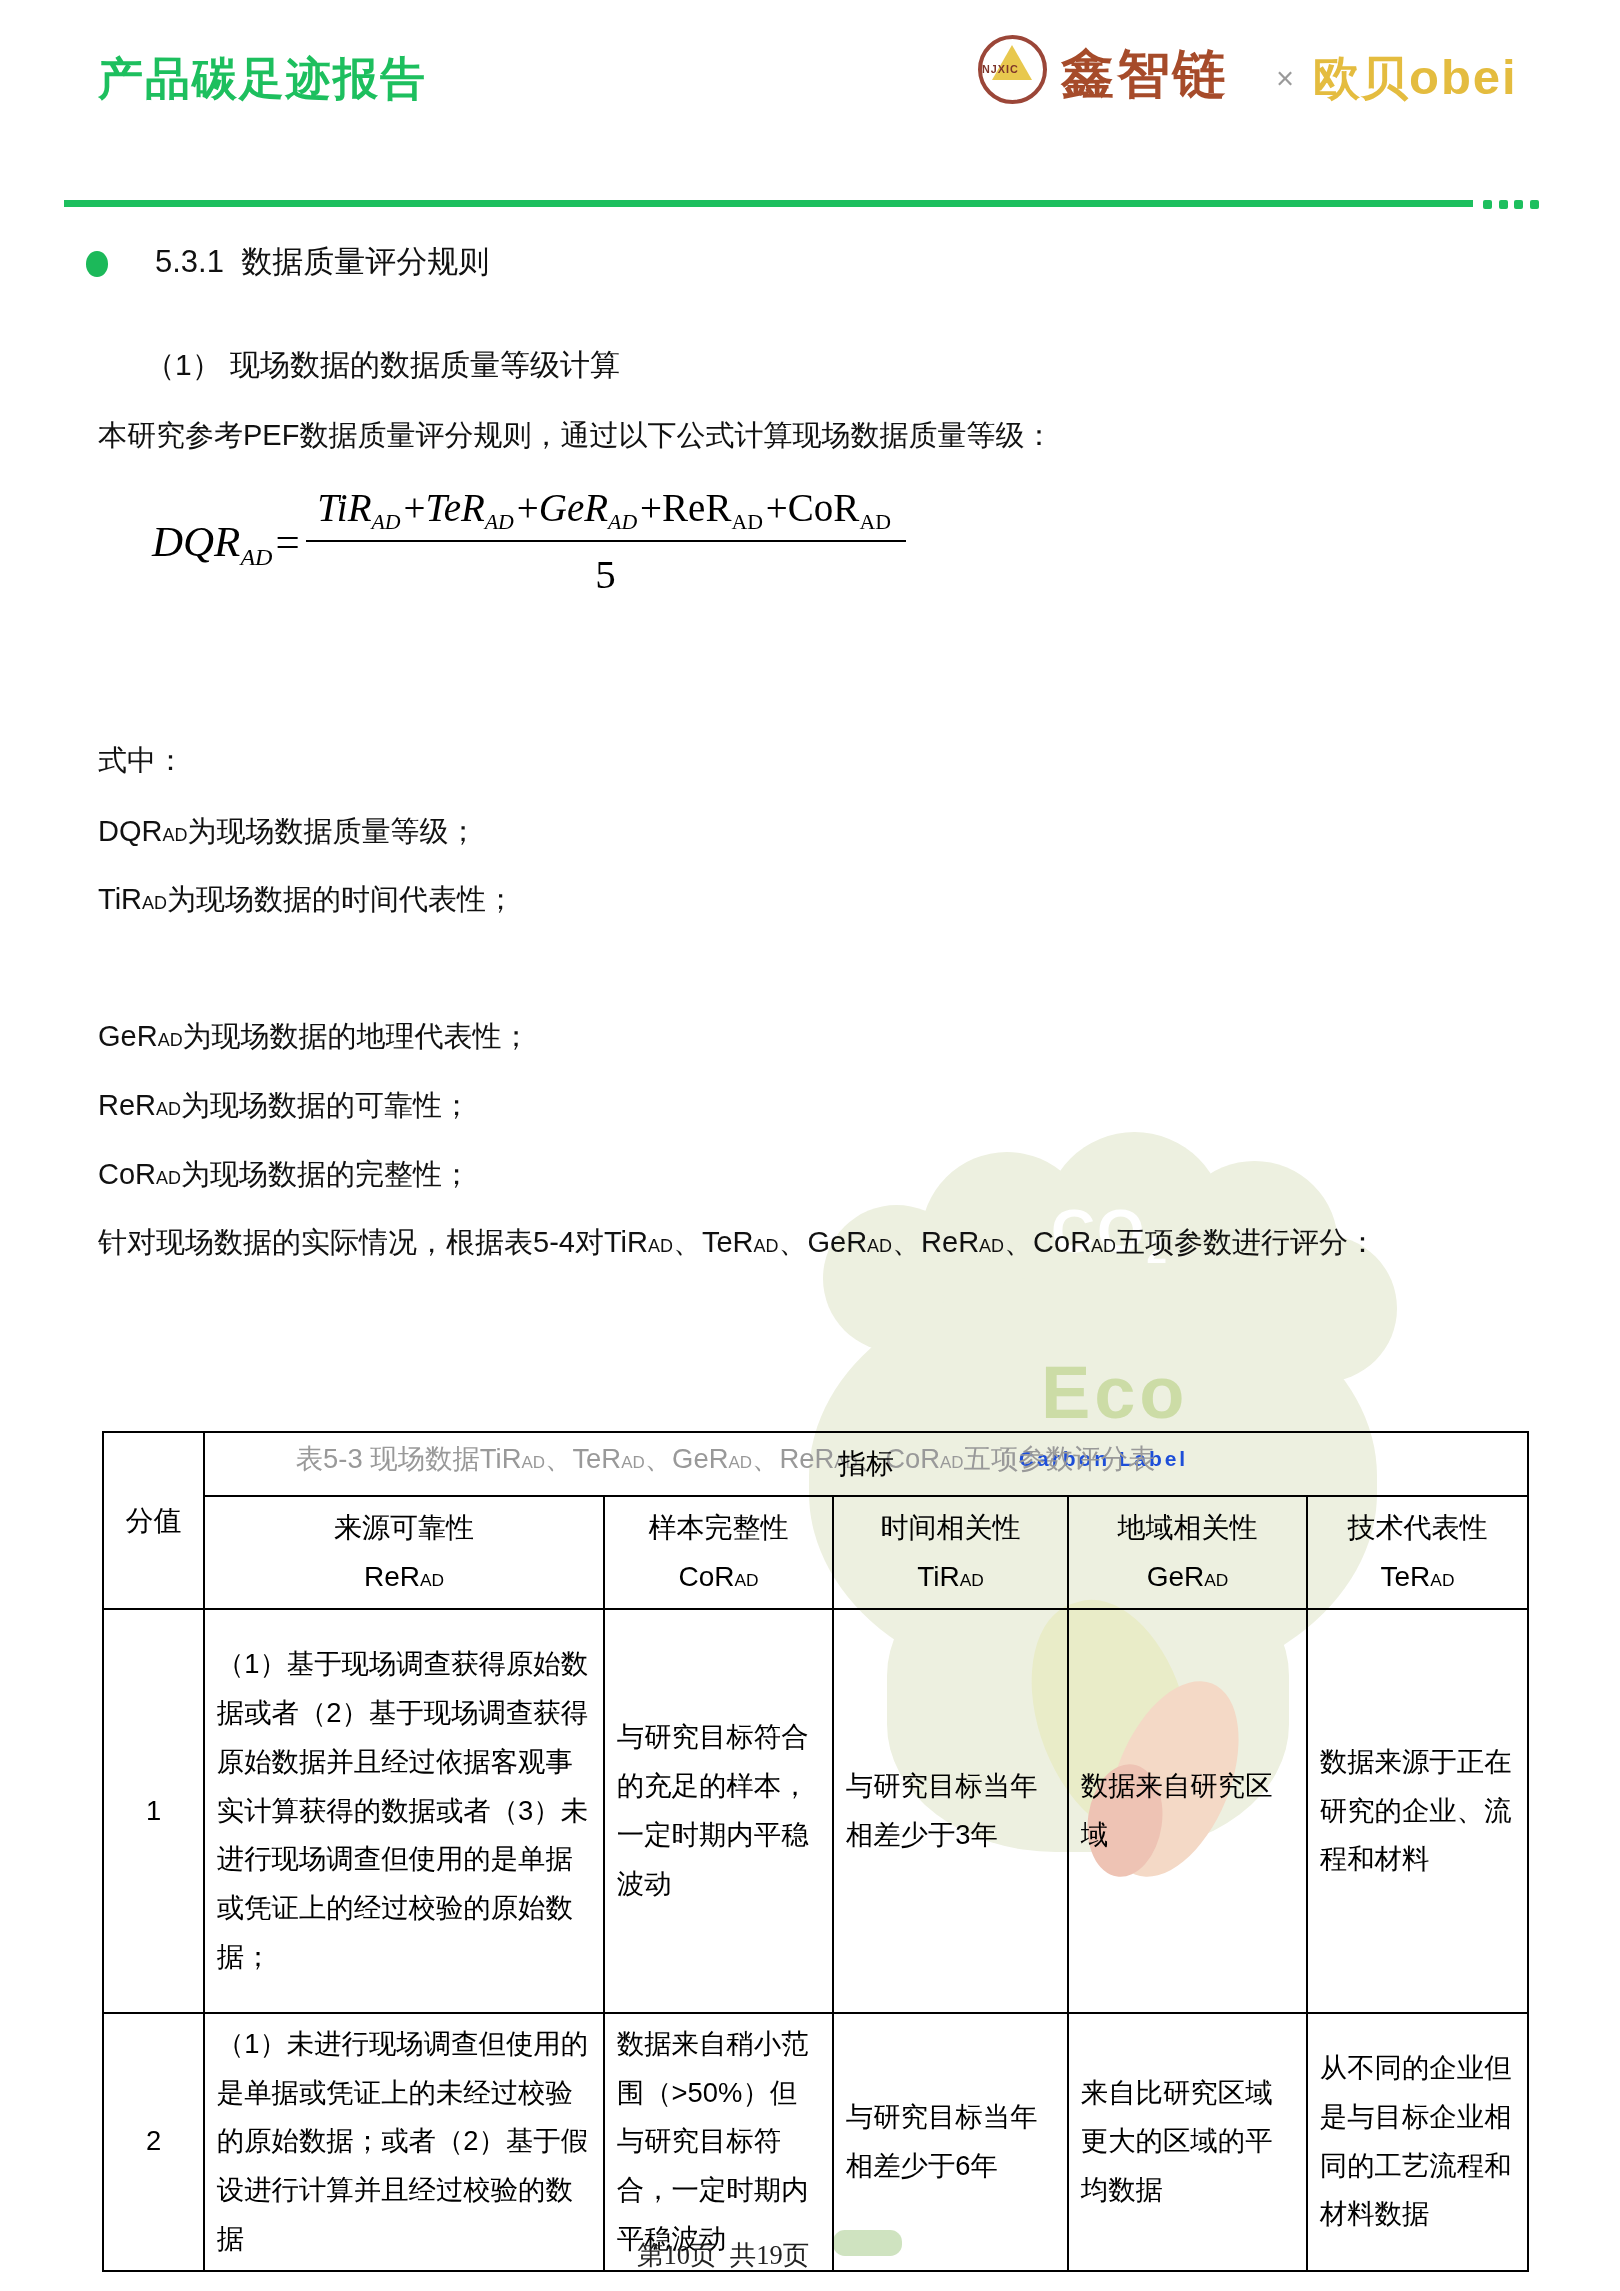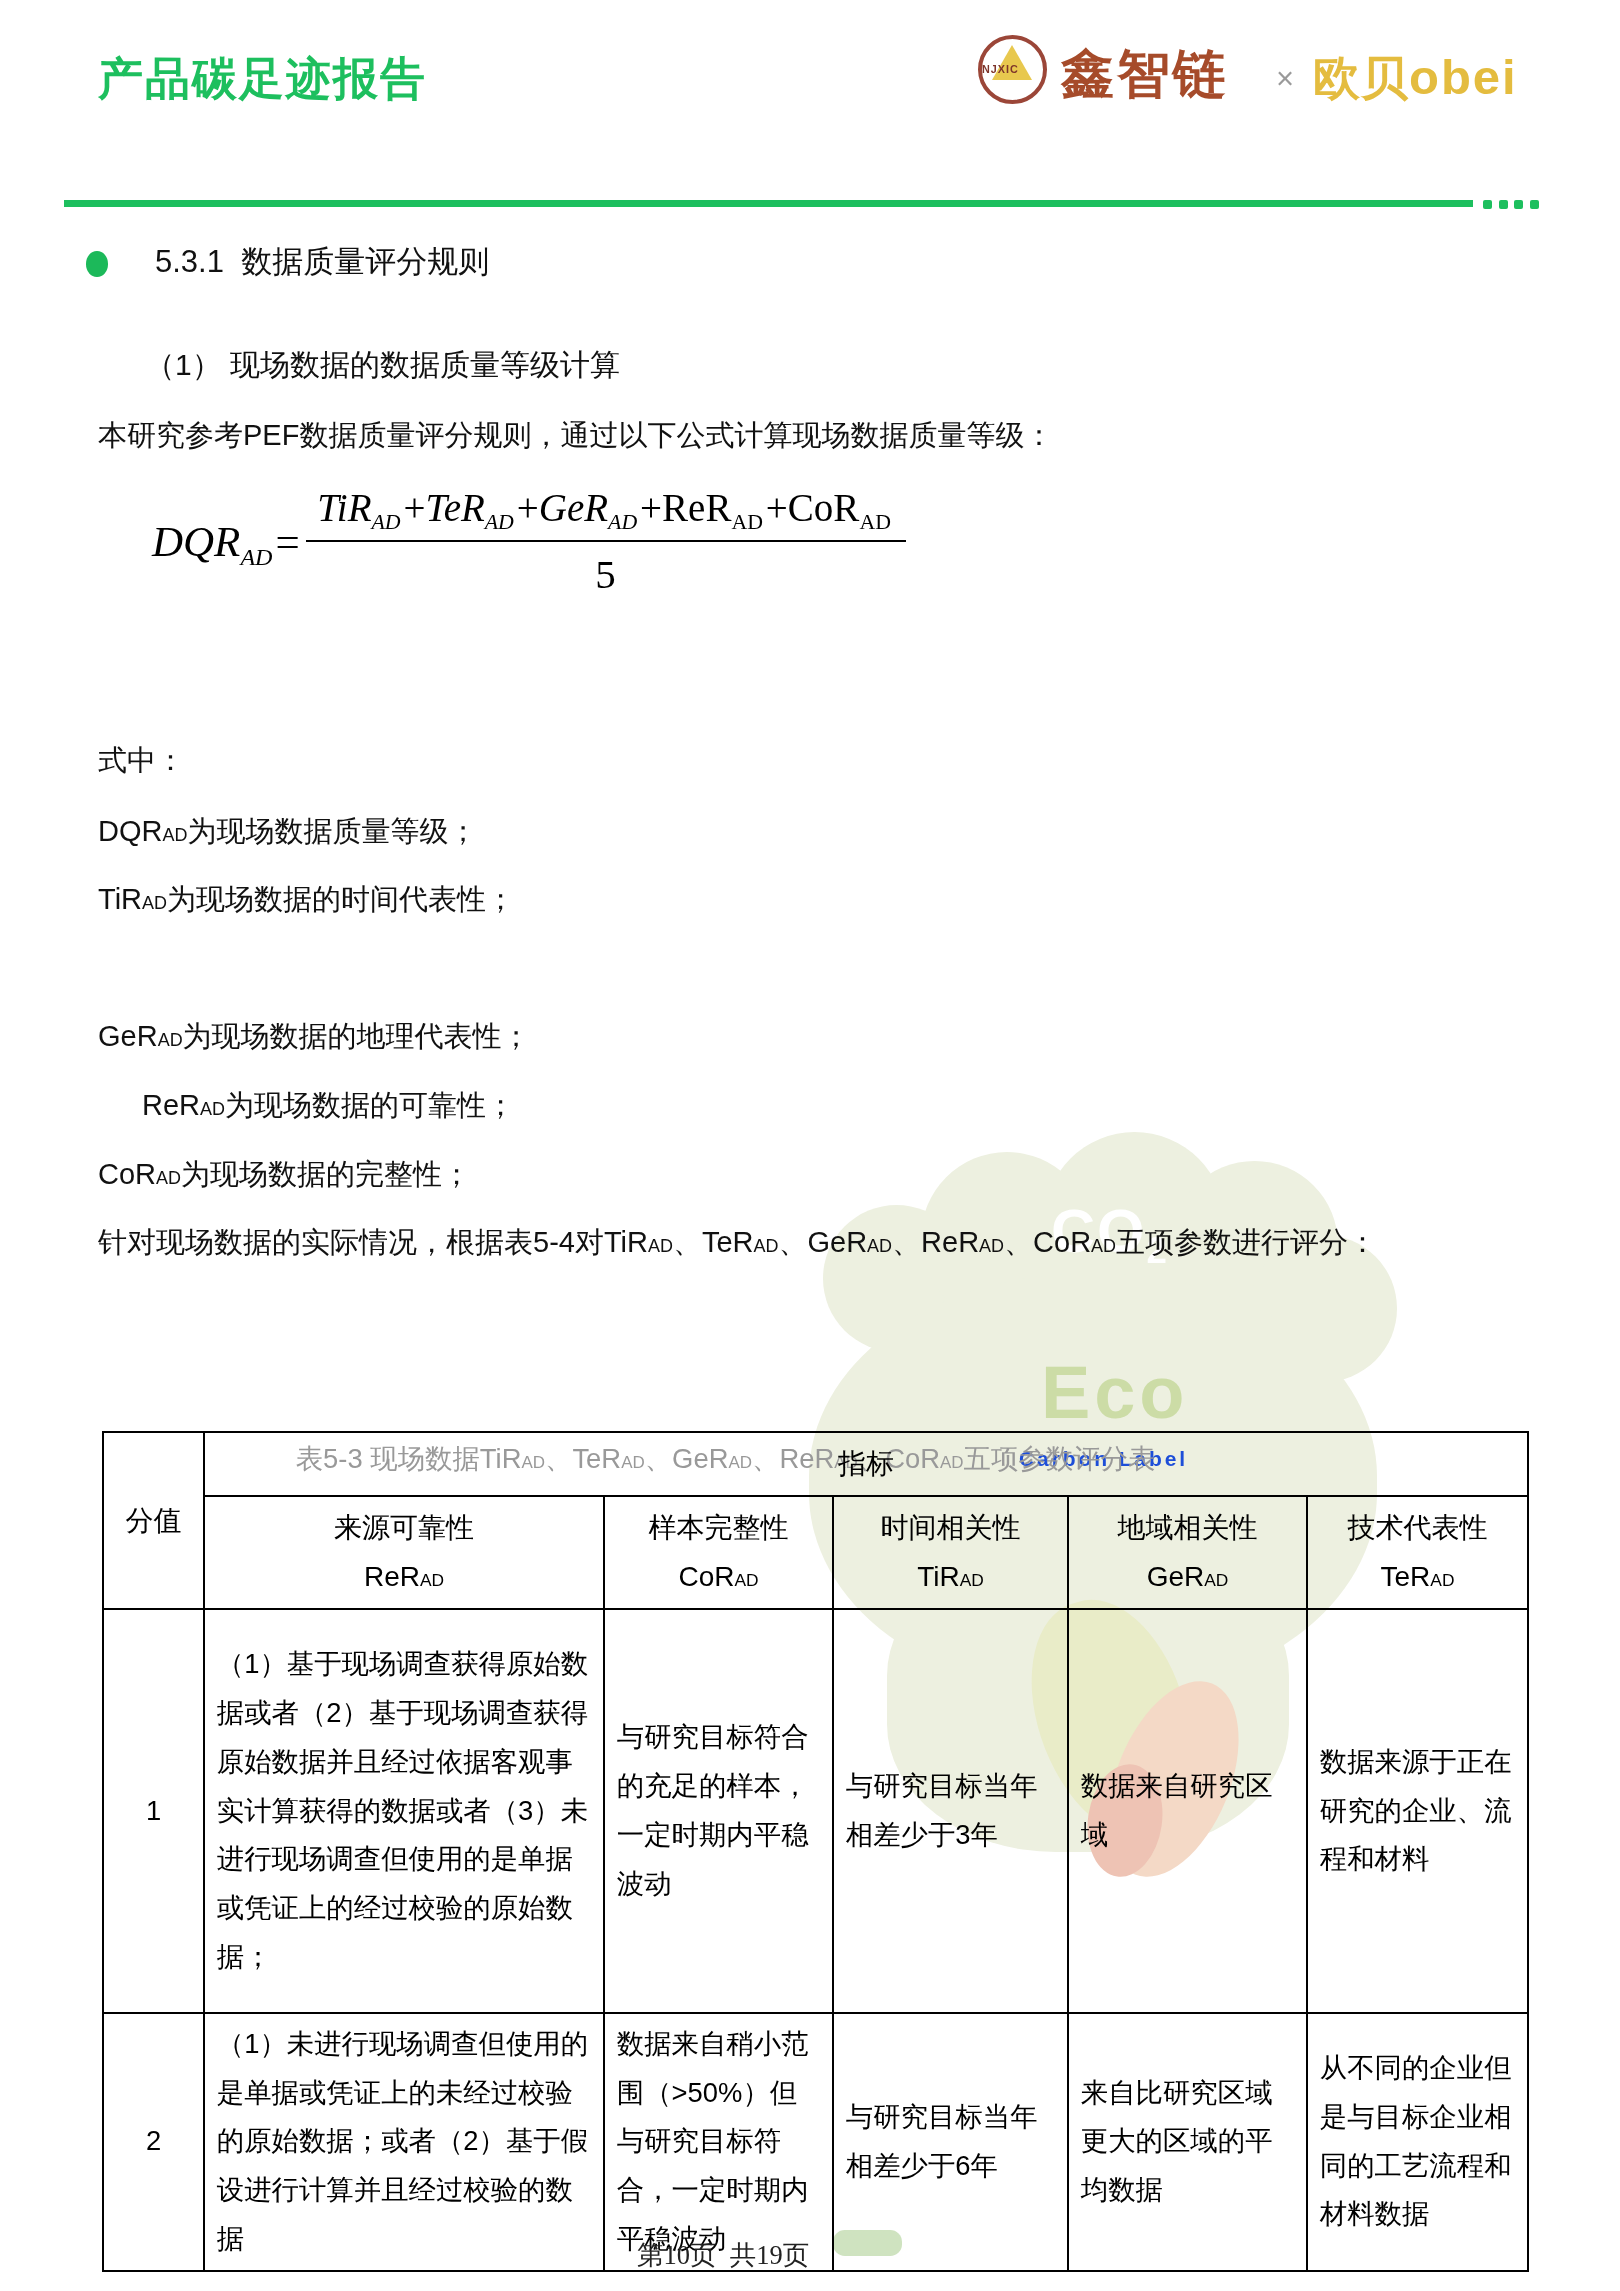--- a/index.html
+++ b/index.html
@@ -119,21 +119,21 @@
     <span class="frac">
       <span class="num"><span class="it">TiR</span><span class="sub it">AD</span><span>+</span><span class="it">TeR</span><span class="sub it">AD</span><span>+</span><span class="it">GeR</span><span class="sub it">AD</span><span>+</span><span>ReR</span><span class="sub">AD</span><span>+</span><span>CoR</span><span class="sub">AD</span></span>
       <span class="den">5</span>
     </span>
   </div>
 
   <div class="abs def rich z1" style="top:741px;">式中：</div>
   <div class="abs def rich z1" style="top:880px;"><span>TiR</span><span class="sub">AD</span><span>为现场数据的时间代表性；</span></div>
   <div class="abs def rich z1" style="top:812px;"><span>DQR</span><span class="sub">AD</span><span>为现场数据质量等级；</span></div>
   <div class="abs def rich z1" style="top:1017px;"><span>GeR</span><span class="sub">AD</span><span>为现场数据的地理代表性；</span></div>
-  <div class="abs def rich z1" style="top:1086px;margin-left:44px;"><span>ReR</span><span class="sub">AD</span><span>为现场数据的可靠性；</span></div>
+  <div class="abs def rich z1" style="top:1086px;"><span>ReR</span><span class="sub">AD</span><span>为现场数据的可靠性；</span></div>
   <div class="abs def rich z1" style="top:1155px;"><span>CoR</span><span class="sub">AD</span><span>为现场数据的完整性；</span></div>
   <div class="abs note rich z1"><span>针对现场数据的实际情况，根据表5-4对TiR</span><span class="sub">AD</span><span>、TeR</span><span class="sub">AD</span><span>、GeR</span><span class="sub">AD</span><span>、ReR</span><span class="sub">AD</span><span>、CoR</span><span class="sub">AD</span><span>五项参数进行评分：</span></div>
 
   <div class="abs caption rich z1"><span>表5-3 现场数据TiR</span><span class="sub">AD</span><span>、TeR</span><span class="sub">AD</span><span>、GeR</span><span class="sub">AD</span><span>、ReR</span><span class="sub">AD</span><span>、CoR</span><span class="sub">AD</span><span>五项参数评分表</span></div>
 
   <div class="abs tbl-wrap z1">
     <table class="score">
       <colgroup>
         <col style="width:101px">
           <col style="width:400px">

